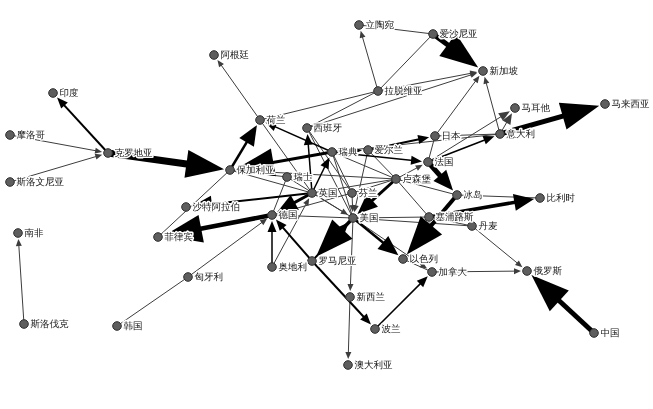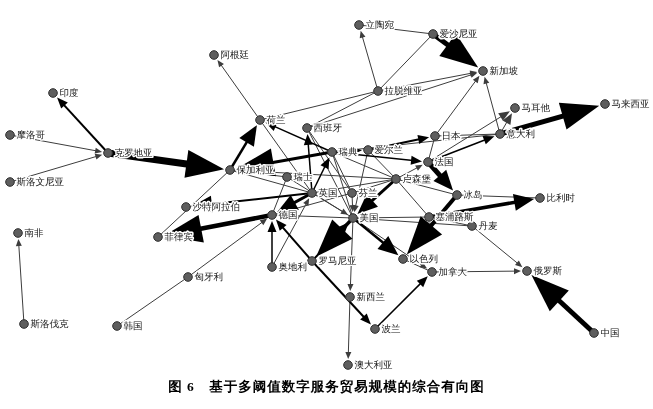--- a/index.html
+++ b/index.html
@@ -401,14 +401,13 @@
         <text x="463.5" y="198.3" class="lbl">冰岛</text>
         <text x="546.5" y="201.3" class="lbl">比利时</text>
         <text x="435.5" y="220.3" class="lbl">塞浦路斯</text>
         <text x="478.5" y="229.3" class="lbl">丹麦</text>
         <text x="409.5" y="262.3" class="lbl">以色列</text>
         <text x="438.5" y="275.3" class="lbl">加拿大</text>
         <text x="533.5" y="274.3" class="lbl">俄罗斯</text>
         <text x="600.5" y="336.3" class="lbl">中国</text>
       </g>
     </svg>
-  <div id="figure-caption">图 6　基于多阈值数字服务贸易规模的综合有向图</div>
 </div>
 
 </body></html>

